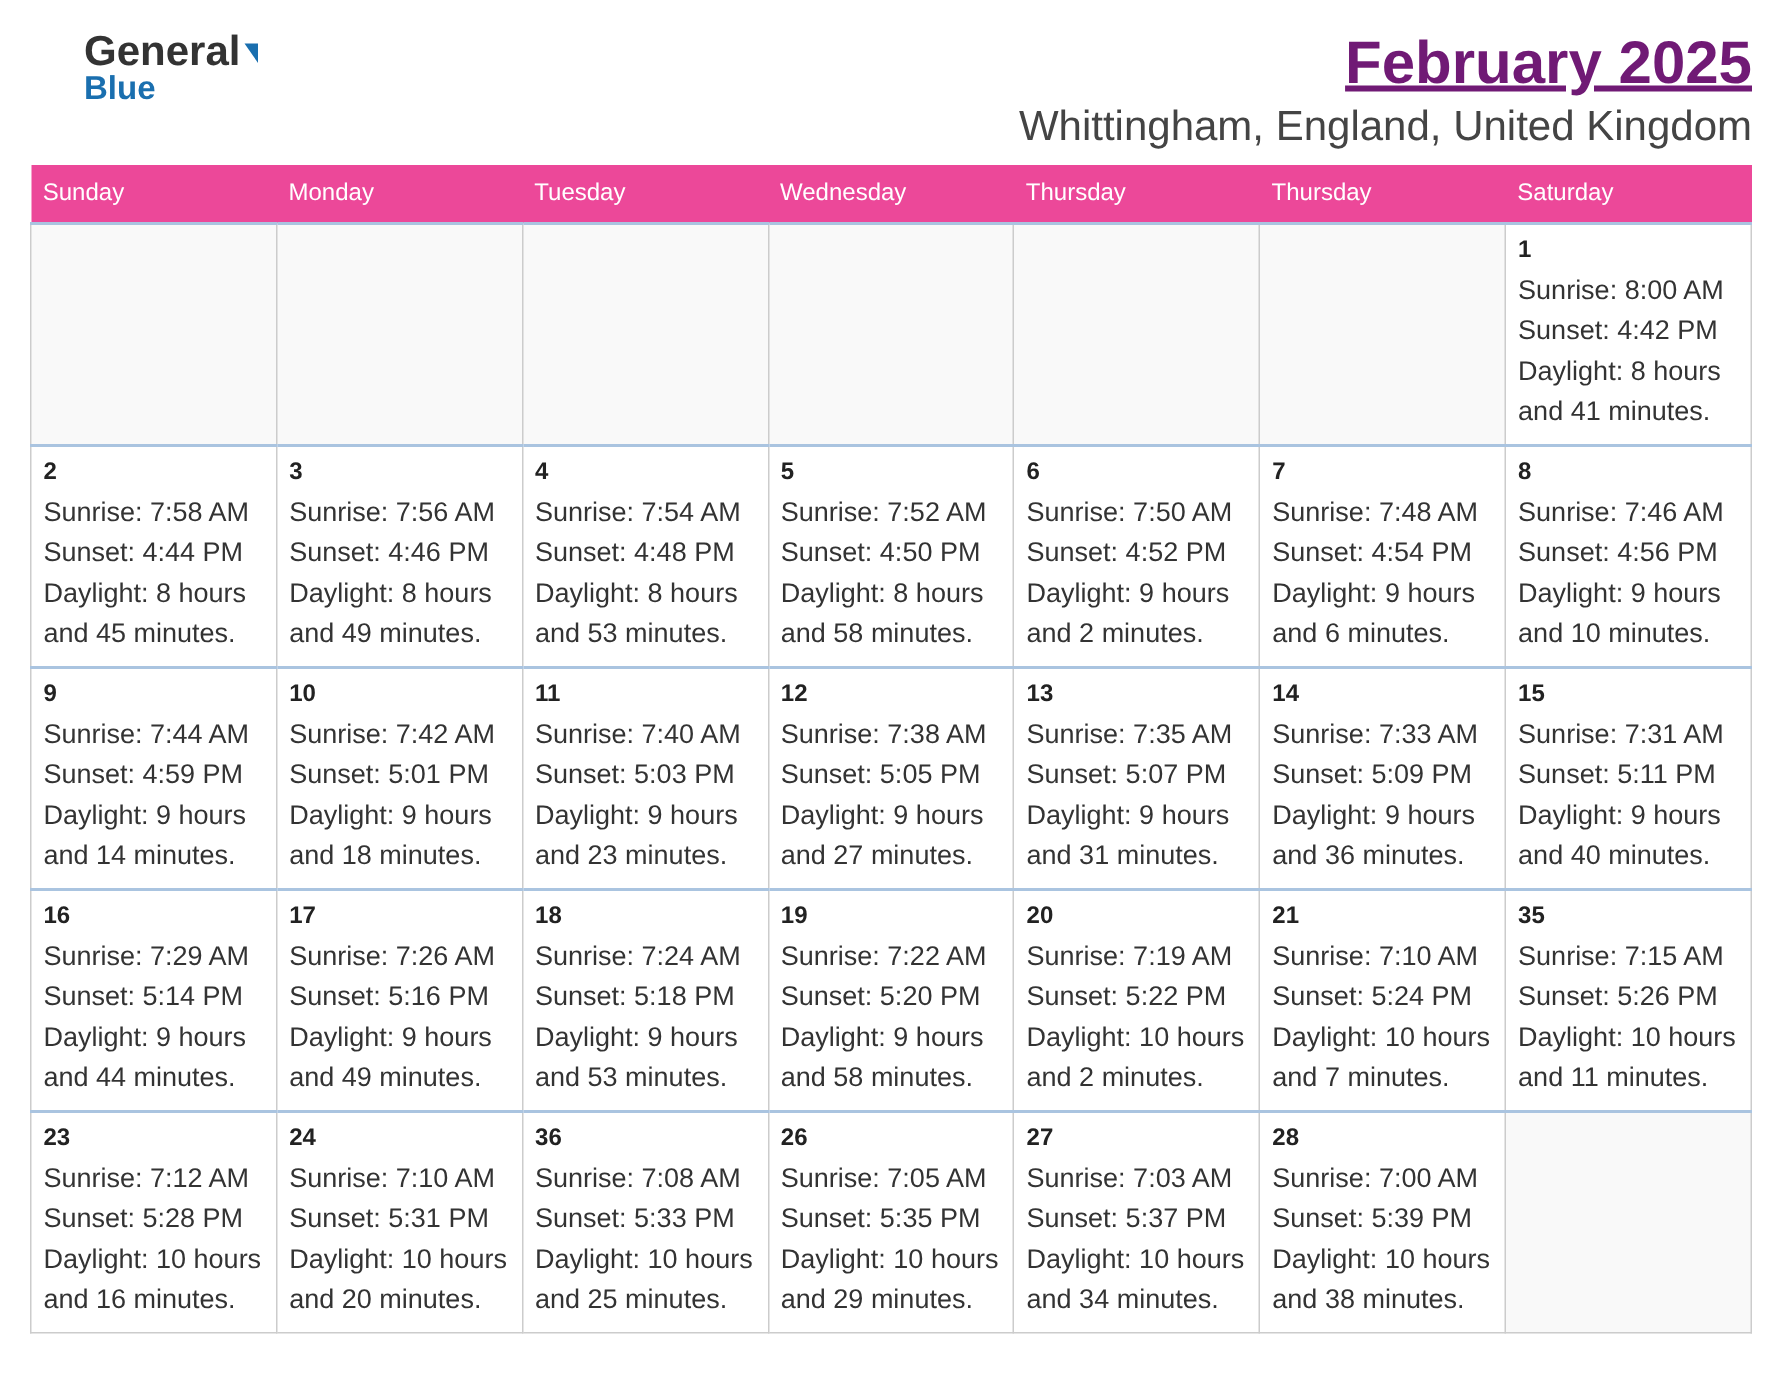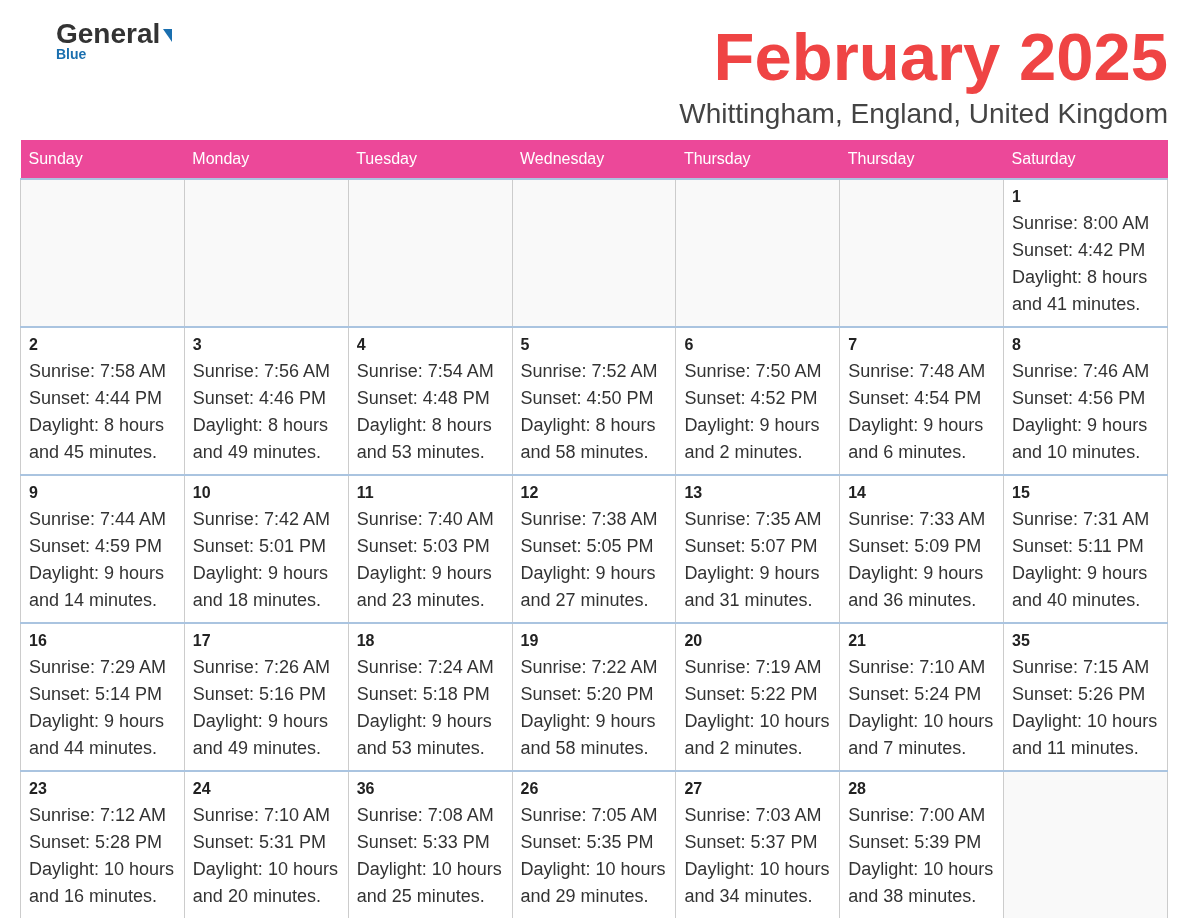--- a/index.html
+++ b/index.html
@@ -23,32 +23,33 @@
       margin-left: 36px;
     }
     .logo-text {
       font-size: 28px;
       font-weight: bold;
       color: #333;
       line-height: 1;
     }
     .logo-line {
       color: #1a6faf;
-      font-size: 14px;
+      font-size: 22px;
       font-weight: bold;
       margin-top: -2px;
     }
     .title-section {
       text-align: right;
     }
     .month-title {
-      font-size: 67px;
+      font-size: 40px;
       font-weight: bold;
-      color: #ef4444;
+      color: #701a75;
       line-height: 1.1;
+      text-decoration: underline;
     }
     .location {
       font-size: 28px;
       color: #444;
       margin-top: 4px;
     }
     .calendar {
       width: 100%;
       border-collapse: collapse;
       margin-top: 10px;

